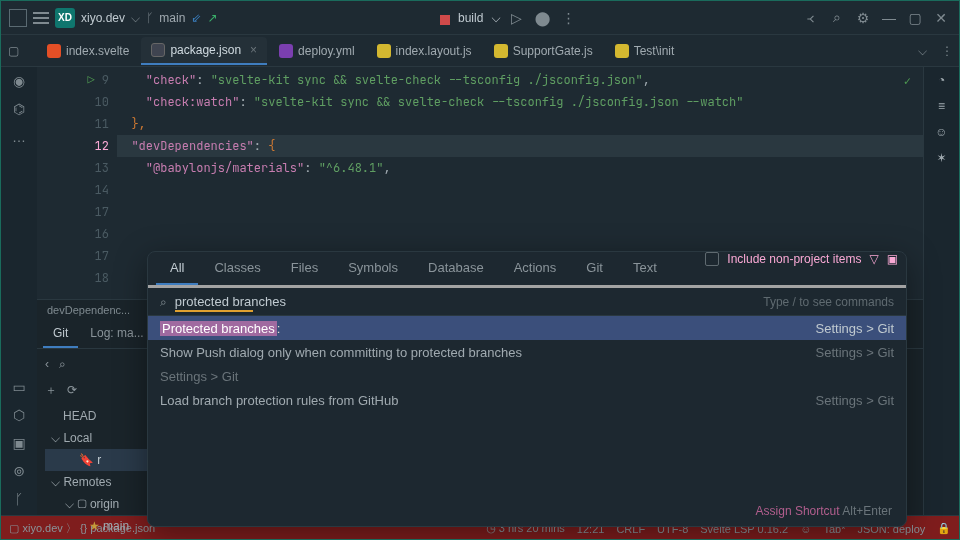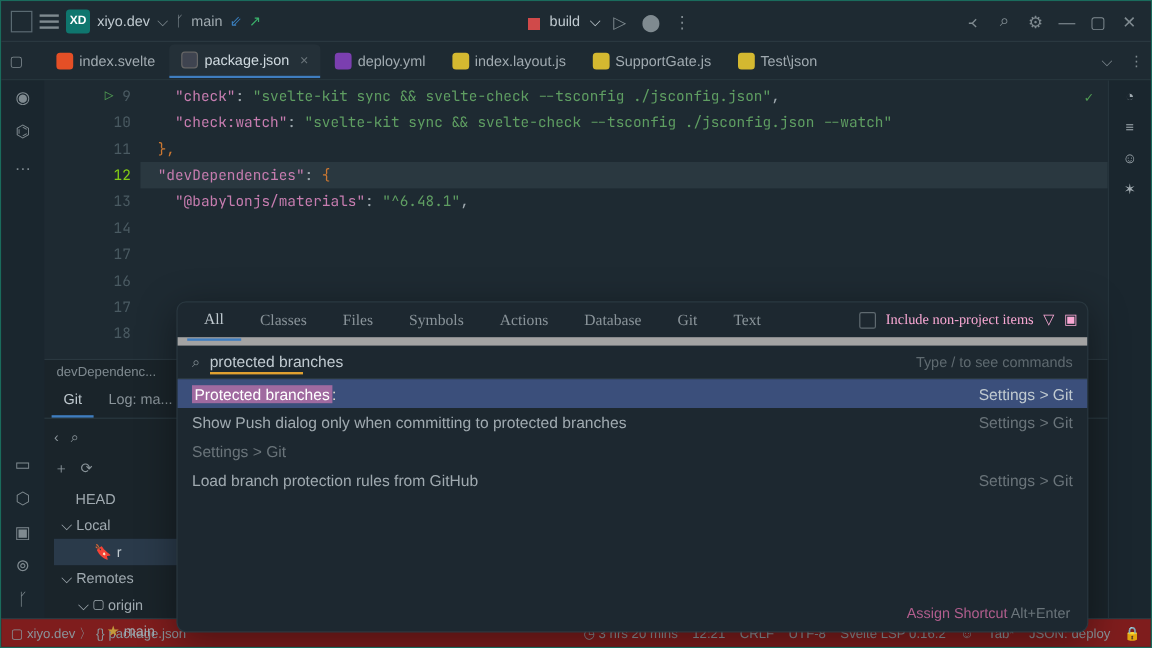--- a/index.html
+++ b/index.html
@@ -106,21 +106,21 @@
 .overlay {
   position: absolute;
   left: 146px; top: 184px;
   width: 760px; height: 276px;
   background: #1d2830;
   border: 1px solid #2a3840;
   border-radius: 8px;
   box-shadow: 0 8px 32px rgba(0,0,0,.4);
   z-index: 10;
 }
-.ov-tabs { display: flex; gap: 2px; padding: 0 8px; height: 36px; align-items: center; border-bottom: 7px solid #a3a3a3; font-family: Liberation Serif, serif; }
+.ov-tabs { display: flex; gap: 2px; padding: 0 8px; height: 36px; align-items: flex-start; border-bottom: 3px solid #a3a3a3; }
 .ov-tab { padding: 8px 14px; color: #8a949a; font-size: 13px; }
 .ov-tab.act { color: #c0cad0; border-bottom: 2px solid #3f7dbf; }
 .ov-adv { margin-left: auto; display: flex; align-items: center; gap: 8px; color: #f9a8d4; }
 .ov-chk { width: 14px; height: 14px; border: 1px solid #5f6a70; border-radius: 2px; display: inline-block; }
 .ov-search { display: flex; align-items: center; gap: 8px; padding: 6px 12px; border-bottom: 1px solid #2a3840; }
 .ov-search .q { color: #c0cad0; font-size: 13px; position: relative; }
 .ov-search .q::after {
   content:""; position:absolute; left:0; right:0; bottom:-3px; height:2px;
   background: linear-gradient(90deg,#e0a030 0%, #e0a030 70%, transparent 70%);
 }
@@ -188,21 +188,21 @@
   <div class="tab">
       <span class="tico js"></span>
       <span>index.layout.js</span>
     </div>
   <div class="tab">
       <span class="tico js"></span>
       <span>SupportGate.js</span>
     </div>
   <div class="tab">
       <span class="tico js"></span>
-      <span>Test\json</span>
+      <span>Test\init</span>
     </div>
   <span style="margin-left:auto;padding:0 6px;color:#7f8a90">⌵</span>
   <span style="padding:0 6px;color:#7f8a90">⋮</span>
 </div>
 
 <div class="main">
   <div class="leftrail">
     <span class="ric">◉</span>
     <span class="ric">⌬</span>
     <span class="ric">…</span>
@@ -212,21 +212,21 @@
     <span class="ric">▣</span>
     <span class="ric">⊚</span>
     <span class="ric" style="margin-bottom:8px">ᚴ</span>
   </div>
 
   <div class="editor">
     <div class="gutter">
       <div class="ln"><span class="play">▷</span> 9</div>
       <div class="ln">10</div>
       <div class="ln">11</div>
-      <div class="ln cur" style="color:#84cc16">12</div>
+      <div class="ln cur" style="color:#f9a8d4">12</div>
       <div class="ln">13</div>
       <div class="ln">14</div>
       <div class="ln">17</div>
       <div class="ln">16</div>
       <div class="ln">17</div>
       <div class="ln">18</div>
     </div>
     <div class="code">
       <div class="ln">&nbsp;&nbsp;&nbsp;&nbsp;<span class="k-key">"check"</span>: <span class="k-str">"svelte-kit sync &amp;&amp; svelte-check --tsconfig ./jsconfig.json"</span>,</div>
       <div class="ln">&nbsp;&nbsp;&nbsp;&nbsp;<span class="k-key">"check:watch"</span>: <span class="k-str">"svelte-kit sync &amp;&amp; svelte-check --tsconfig ./jsconfig.json --watch"</span></div>
@@ -297,22 +297,22 @@
       </div>
     </div>
   </div>
 
   <div class="overlay">
     <div class="ov-tabs">
       <div class="ov-tab act">All</div>
       <div class="ov-tab">Classes</div>
       <div class="ov-tab">Files</div>
       <div class="ov-tab">Symbols</div>
+      <div class="ov-tab">Database</div>
       <div class="ov-tab">Actions</div>
-      <div class="ov-tab">Database</div>
       <div class="ov-tab">Git</div>
       <div class="ov-tab">Text</div>
       <div class="ov-adv">
         <span class="ov-chk"></span>
         <span>Include non-project items</span>
         <span>▽</span>
         <span>▣</span>
       </div>
     </div>
     <div class="ov-search">

